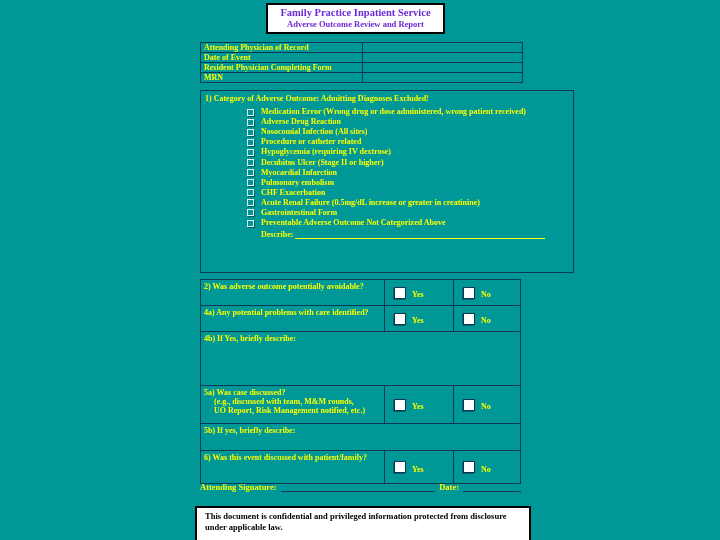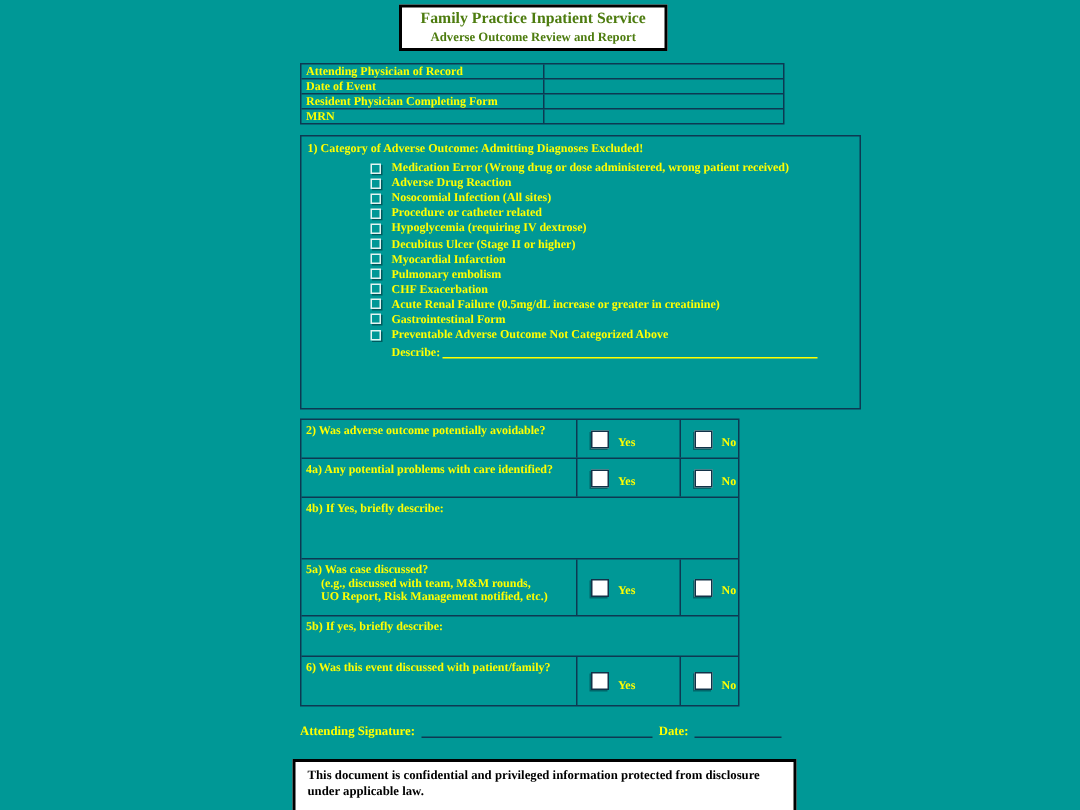--- a/index.html
+++ b/index.html
@@ -14,21 +14,21 @@
     width:720px;height:540px;
     background:var(--teal);
     overflow:hidden;
     font-weight:bold;
     color:var(--yellow);
   }
   
   .header-box{
     position:absolute;left:266px;top:3px;width:173px;
     background:#fff;border:2px solid #000;
-    text-align:center;color:#4d7c0f;padding:2px 1px 3px;
+    text-align:center;color:#6d28d9;padding:2px 1px 3px;
   }
   .header-title{font-size:10.5px;line-height:12px;}
   .header-subtitle{font-size:8.5px;line-height:10px;}
   
   .info-table{
     position:absolute;left:200px;top:42px;width:321px;height:39px;
     border:1px solid var(--border);
     display:grid;grid-template-rows:repeat(4,1fr);
   }
   .info-row{display:grid;grid-template-columns:162px 1fr;border-bottom:1px solid var(--border);}
@@ -55,42 +55,42 @@
     box-shadow:1px 1px 0 rgba(0,40,50,.55);
     background:transparent;
   }
   .s1-describe{
     display:flex;align-items:center;
     margin:2px 28px 0 60px;font-size:8px;line-height:9px;
   }
   .s1-describe-line{flex:1;border-bottom:1px solid var(--yellow);height:8px;margin-left:2px;}
   
   .questions{
-    position:absolute;left:200px;top:279px;width:293px;
+    position:absolute;left:200px;top:279px;width:321px;
     border:1px solid var(--border);box-sizing:border-box;
   }
   .q-row{border-top:1px solid var(--border);}
   .q-row:first-child{border-top:none;}
   .q-yesno{display:grid;grid-template-columns:183px 69px 69px;}
   .q-text{padding:2px 3px;font-size:8px;line-height:9px;}
   .q-text .indent{padding-left:10px;}
   .q-cell{
     border-left:1px solid var(--border);
     display:flex;align-items:center;gap:6px;padding-left:9px;
   }
   .cb-big{
     width:10px;height:10px;flex:0 0 auto;
     background:#fff;border:1px solid #123248;
     box-shadow:-1px 1px 0 rgba(0,30,40,.4);
   }
   .q-cell-label{font-size:8px;position:relative;top:2px;}
   .h26{height:25px;}
   .h26b{height:25px;}
   .h41{height:40px;}
-  .h38{height:37px;}
+  .h38{height:37px;margin-top:13px;}
   .h27{height:26px;}
   .h32{height:32px;}
   
   .signature{
     position:absolute;left:200px;top:482px;width:321px;
     display:flex;align-items:flex-end;gap:4px;font-size:8.5px;line-height:10px;
   }
   .sig-label,.date-label{white-space:nowrap;}
   .sig-line{flex:1;border-bottom:1px solid var(--border);height:9px;}
   .date-line{width:58px;border-bottom:1px solid var(--border);height:9px;}

